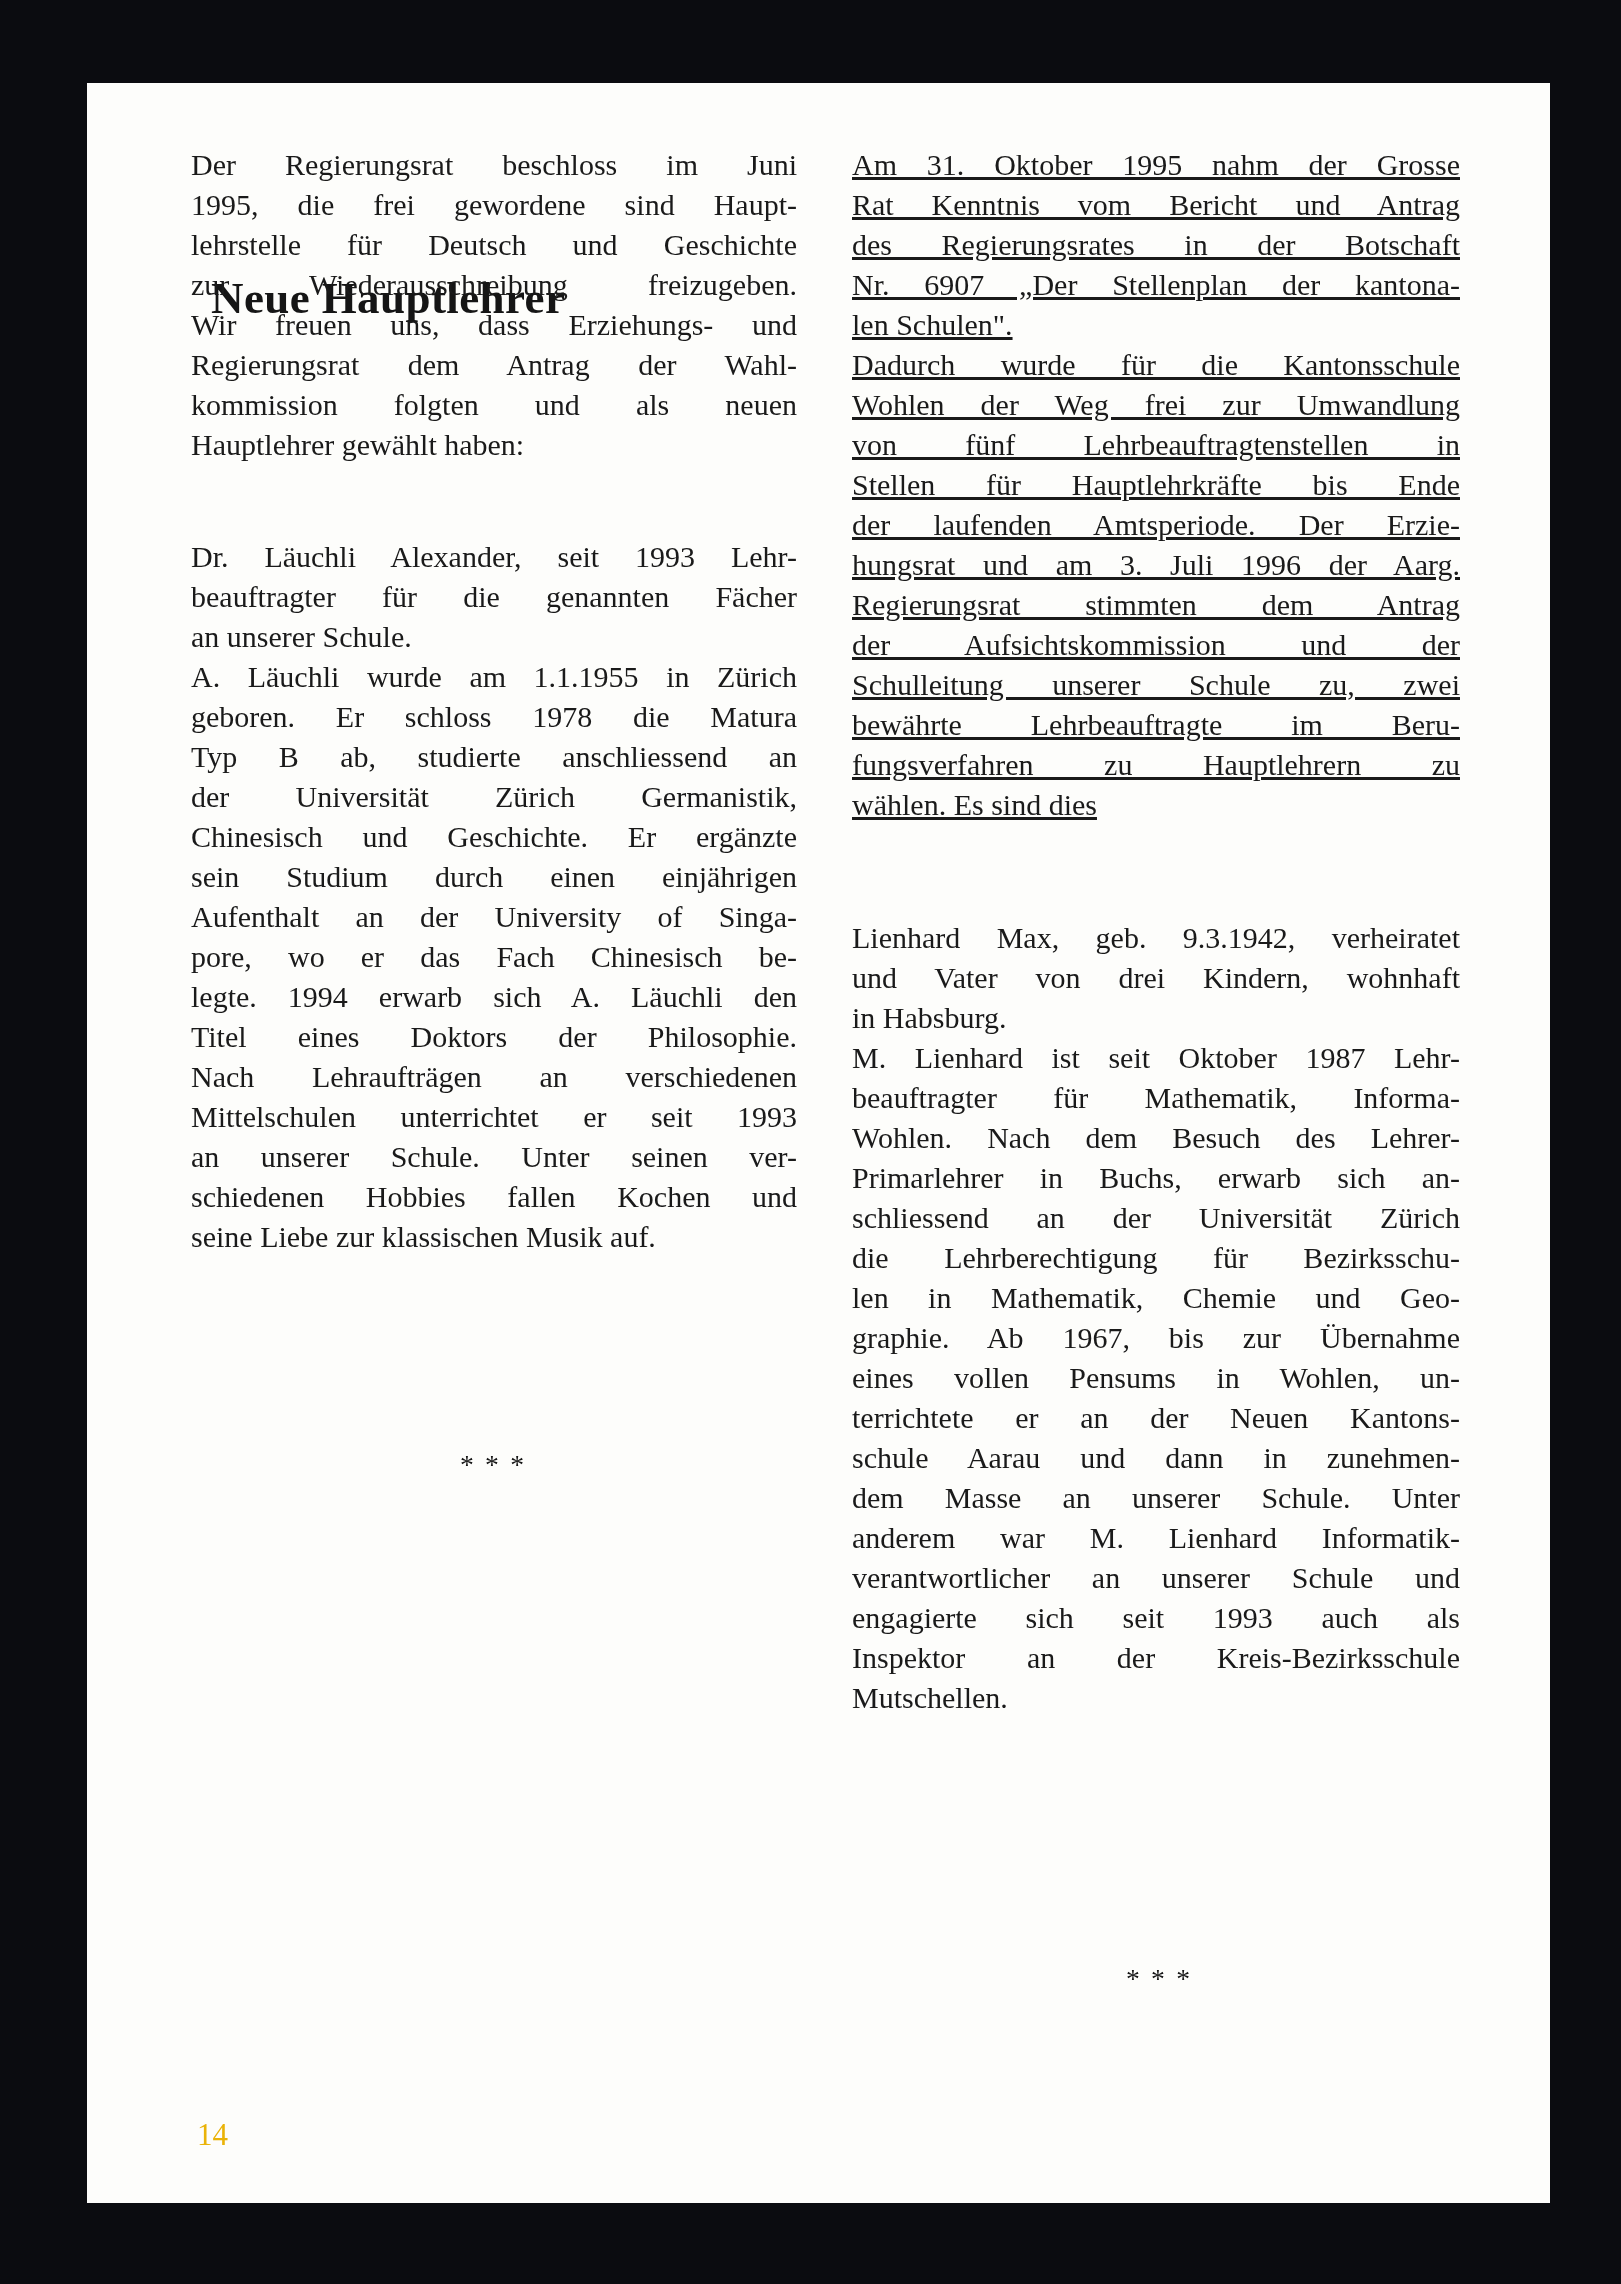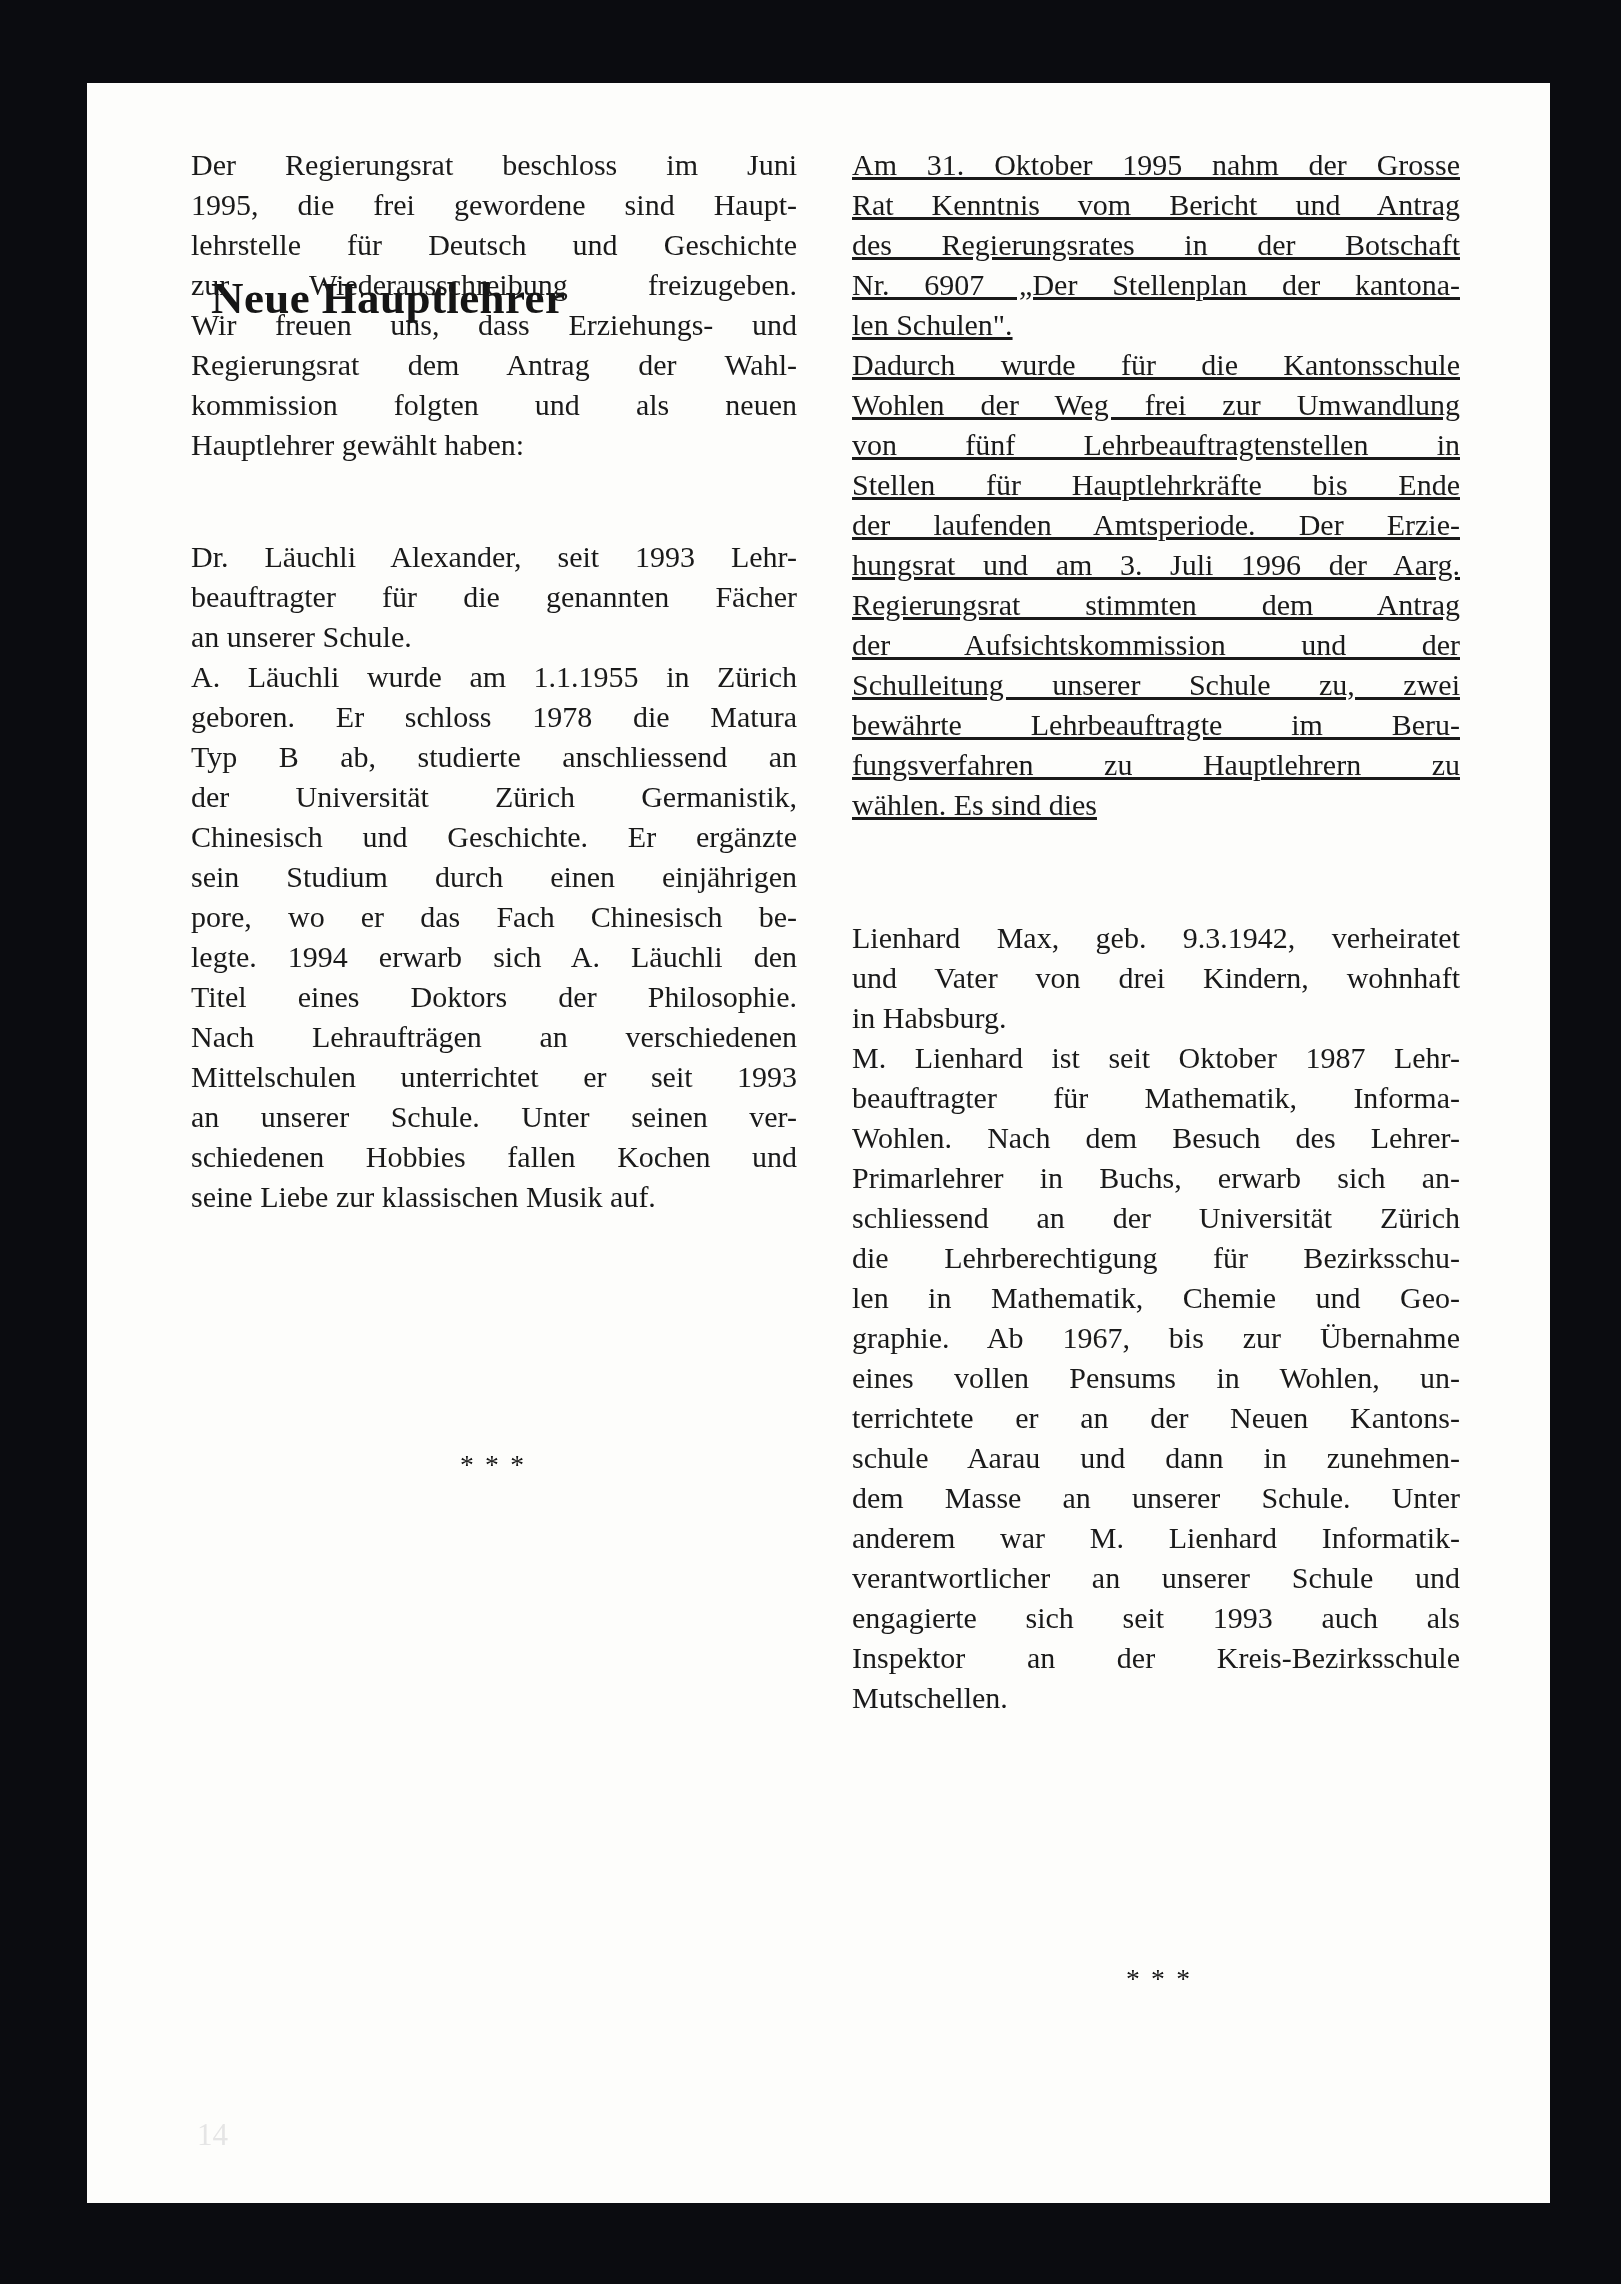--- a/index.html
+++ b/index.html
@@ -51,21 +51,21 @@
     position: absolute;
     font-size: 27.6px;
     letter-spacing: 11.3px;
     white-space: nowrap;
     color: #151515;
   }
   .page-number {
     position: absolute;
     left: 197px; top: 2117px;
     font-size: 31px;
-    color: #e5e5e5;
+    color: #eab308;
   }
 </style>
 </head>
 <body>
 
 <div class="page"></div>
 
 <h1 class="heading">Neue Hauptlehrer</h1>
 
 <div class="col col-left">
@@ -83,20 +83,21 @@
   <div class="block" style="top:537px;">
     <span class="line"><span class="em">Dr. Läuchli Alexander</span><span>,  seit 1993 Lehr-</span></span>
     <span class="line">beauftragter für die genannten Fächer</span>
     <span class="line last">an unserer Schule.</span>
     <span class="line">A. Läuchli wurde am 1.1.1955 in Zürich</span>
     <span class="line">geboren. Er schloss 1978 die Matura</span>
     <span class="line">Typ B ab, studierte anschliessend an</span>
     <span class="line">der Universität Zürich Germanistik,</span>
     <span class="line">Chinesisch und Geschichte. Er ergänzte</span>
     <span class="line">sein Studium durch einen einjährigen</span>
+    <span class="line">Aufenthalt an der University of Singa-</span>
     <span class="line">pore, wo er das Fach Chinesisch be-</span>
     <span class="line">legte. 1994 erwarb sich A. Läuchli den</span>
     <span class="line">Titel eines Doktors der Philosophie.</span>
     <span class="line">Nach Lehraufträgen an verschiedenen</span>
     <span class="line">Mittelschulen unterrichtet er seit 1993</span>
     <span class="line">an unserer Schule. Unter seinen ver-</span>
     <span class="line">schiedenen Hobbies fallen Kochen und</span>
     <span class="line last">seine Liebe zur klassischen Musik auf.</span>
   </div>
 </div>

